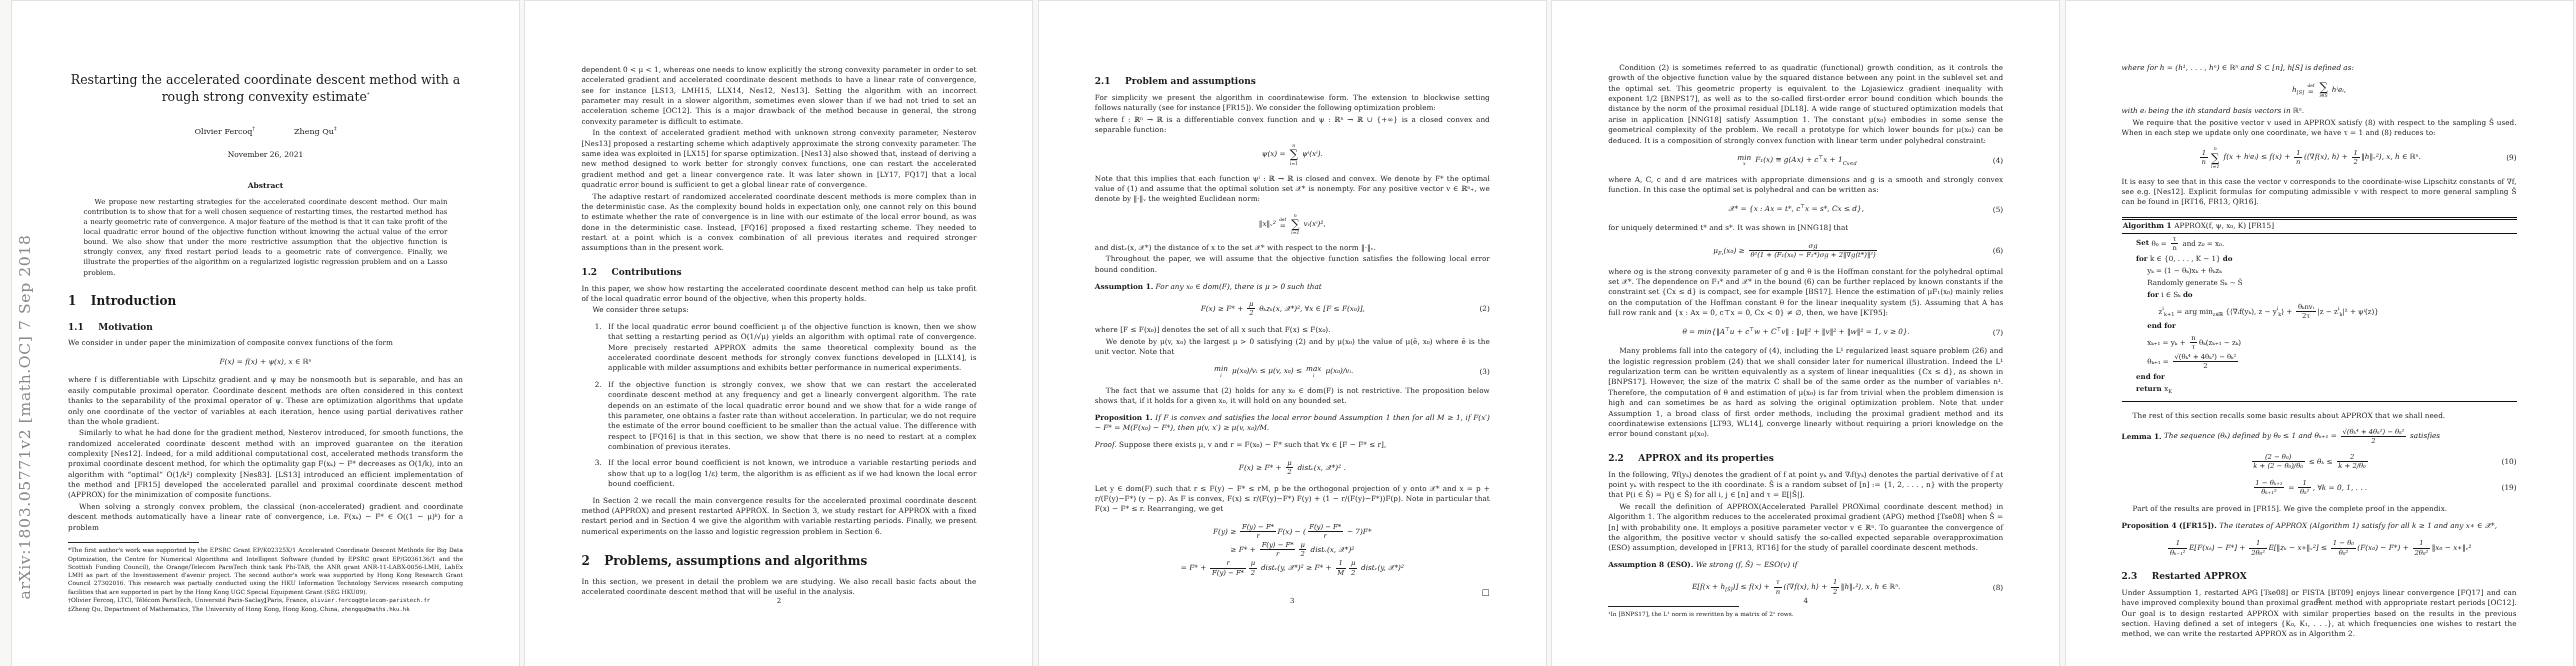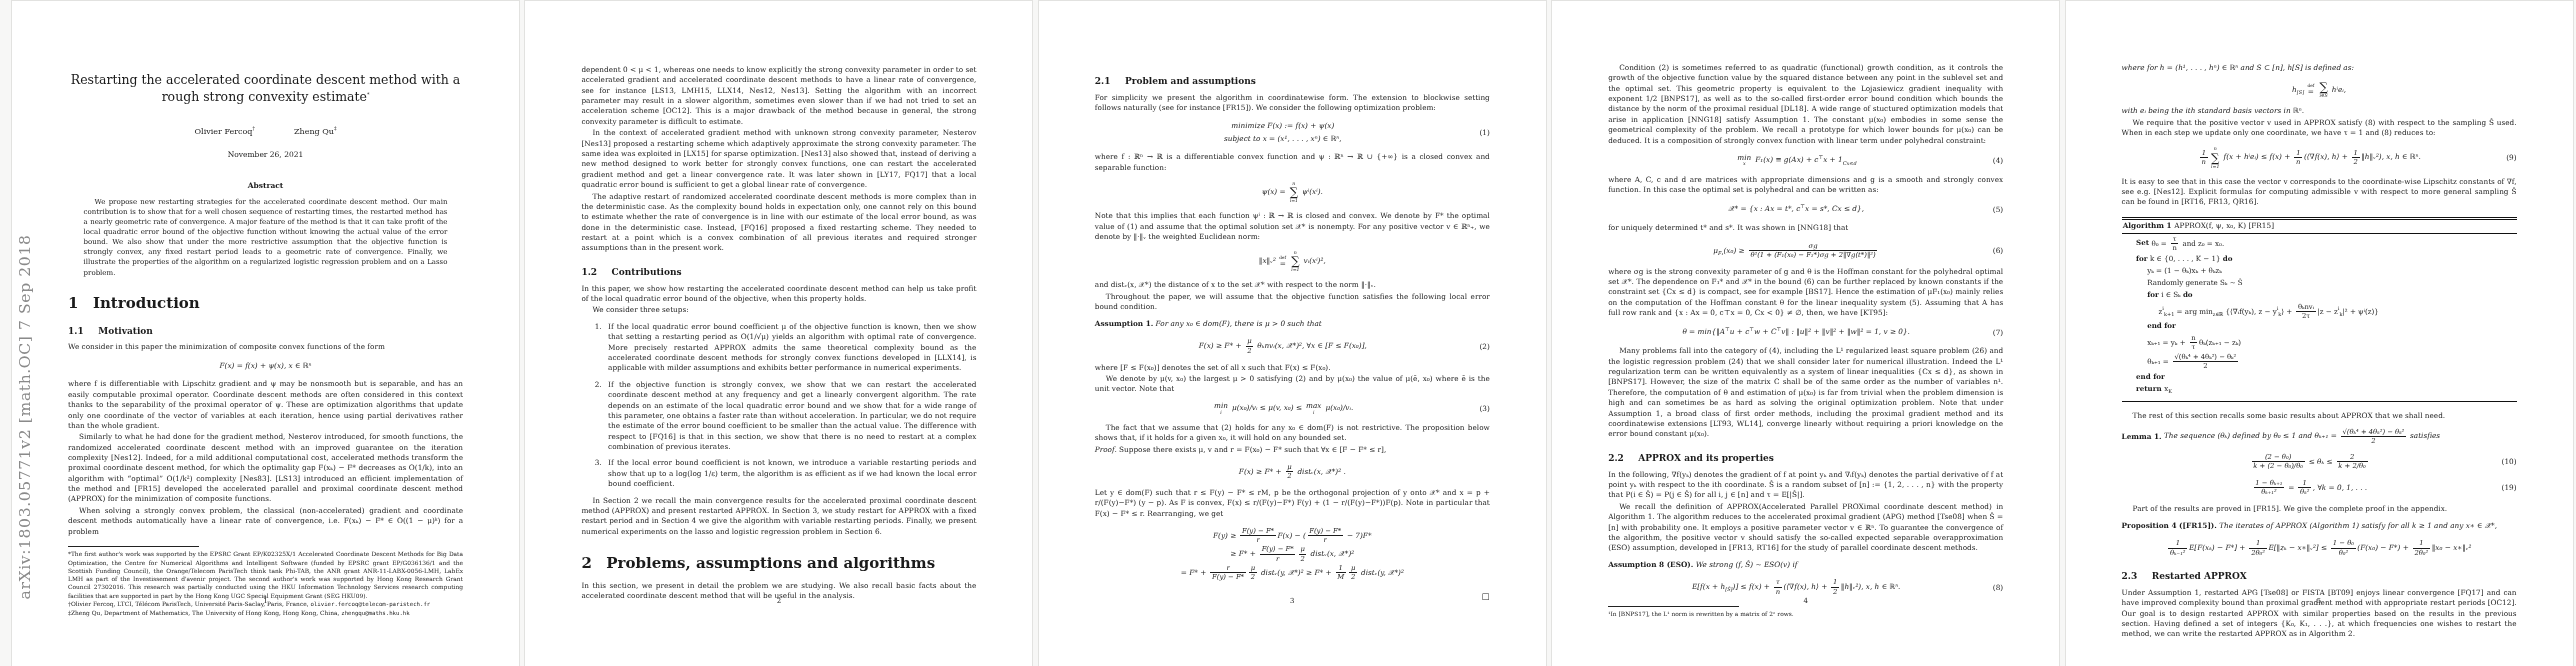--- a/index.html
+++ b/index.html
@@ -7,21 +7,21 @@
   .spread{display:flex;gap:4.4px;padding-left:11px;}
   .page{position:relative;width:509px;height:667px;box-sizing:border-box;background:#ffffff;border:0.6px solid #e2e2e0;padding:0 56px;overflow:hidden;}
   .par{font-size:7.3px;line-height:1.42;text-align:justify;margin:0 0 1.1px 0;}
   .ind{text-indent:11px;}
   
   .title{margin-top:71px;text-align:center;font-size:12.5px;line-height:1.35;}
   .authors{display:flex;justify-content:center;gap:39px;margin-top:19px;font-size:8px;}
   .date{text-align:center;margin-top:14.5px;font-size:7.5px;}
   .abs-head{text-align:center;font-weight:bold;font-size:7.5px;margin-top:22px;}
   .abstract{margin:6.7px 15.6px 0 15.6px;font-size:7px;line-height:1.45;text-align:justify;}
-  .h1{font-size:15px;font-weight:bold;margin:16.7px 0 9px 0;}
+  .h1{font-size:12px;font-weight:bold;margin:16.7px 0 9px 0;}
   .h1 .num,.h2 .num{margin-right:14.5px;}
   .h2{font-size:9px;font-weight:bold;margin:13.3px 0 6.7px 0;}
   .fn-rule{width:131px;border-top:0.7px solid #222;margin:9px 0 3.3px 0;}
   .footnote{font-size:5.9px;line-height:1.4;text-align:justify;}
   .mono{font-family:"DejaVu Sans Mono",monospace;font-size:5.7px;}
   .pageno{position:absolute;left:0;top:596px;width:100%;text-align:center;font-size:7px;}
   .arxiv-stamp{position:absolute;left:4.4px;top:644px;width:456px;transform:rotate(-90deg);transform-origin:0 0;text-align:center;color:#8a8a8a;font-size:15.6px;letter-spacing:0.6px;}
   
   .eq{display:flex;align-items:center;margin:6.7px 0;min-height:13.3px;}
   .eq-body{flex:1;text-align:center;font-style:italic;font-size:7.3px;line-height:1.5;}
@@ -65,21 +65,21 @@
     <div class="title"><span>Restarting the accelerated coordinate descent method with a rough strong convexity estimate</span><sup>*</sup></div>
     <div class="authors">
       <span><span>Olivier Fercoq</span><sup>†</sup></span>
       <span><span>Zheng Qu</span><sup>‡</sup></span>
     </div>
     <div class="date">November 26, 2021</div>
     <div class="abs-head">Abstract</div>
     <div class="abstract ind">We propose new restarting strategies for the accelerated coordinate descent method. Our main contribution is to show that for a well chosen sequence of restarting times, the restarted method has a nearly geometric rate of convergence. A major feature of the method is that it can take profit of the local quadratic error bound of the objective function without knowing the actual value of the error bound. We also show that under the more restrictive assumption that the objective function is strongly convex, any fixed restart period leads to a geometric rate of convergence. Finally, we illustrate the properties of the algorithm on a regularized logistic regression problem and on a Lasso problem.</div>
     <div class="h1"><span class="num">1</span><span>Introduction</span></div>
     <div class="h2"><span class="num">1.1</span><span>Motivation</span></div>
-    <div class="par">We consider in this paper the minimization of composite convex functions of the form</div>
+    <div class="par">We consider in under paper the minimization of composite convex functions of the form</div>
     <div class="eq">
         <span class="eq-body">
           <span class="eq-line"><span>F(x) = f(x) + ψ(x),   x ∈ ℝⁿ</span></span>
         </span>
       </div>
     <div class="par">where f is differentiable with Lipschitz gradient and ψ may be nonsmooth but is separable, and has an easily computable proximal operator. Coordinate descent methods are often considered in this context thanks to the separability of the proximal operator of ψ. These are optimization algorithms that update only one coordinate of the vector of variables at each iteration, hence using partial derivatives rather than the whole gradient.</div>
     <div class="par ind">Similarly to what he had done for the gradient method, Nesterov introduced, for smooth functions, the randomized accelerated coordinate descent method with an improved guarantee on the iteration complexity [Nes12]. Indeed, for a mild additional computational cost, accelerated methods transform the proximal coordinate descent method, for which the optimality gap F(xₖ) − F* decreases as O(1/k), into an algorithm with “optimal” O(1/k²) complexity [Nes83]. [LS13] introduced an efficient implementation of the method and [FR15] developed the accelerated parallel and proximal coordinate descent method (APPROX) for the minimization of composite functions.</div>
     <div class="par ind">When solving a strongly convex problem, the classical (non-accelerated) gradient and coordinate descent methods automatically have a linear rate of convergence, i.e. F(xₖ) − F* ∈ O((1 − μ)ᵏ) for a problem</div>
     <div class="fn-rule"></div>
     <div class="footnote">*The first author's work was supported by the EPSRC Grant EP/K02325X/1 Accelerated Coordinate Descent Methods for Big Data Optimization, the Centre for Numerical Algorithms and Intelligent Software (funded by EPSRC grant EP/G036136/1 and the Scottish Funding Council), the Orange/Telecom ParisTech think tank Phi-TAB, the ANR grant ANR-11-LABX-0056-LMH, LabEx LMH as part of the Investissement d'avenir project. The second author's work was supported by Hong Kong Research Grant Council 27302016. This research was partially conducted using the HKU Information Technology Services research computing facilities that are supported in part by the Hong Kong UGC Special Equipment Grant (SEG HKU09).</div>
@@ -111,27 +111,20 @@
     <div class="par ind">In Section 2 we recall the main convergence results for the accelerated proximal coordinate descent method (APPROX) and present restarted APPROX. In Section 3, we study restart for APPROX with a fixed restart period and in Section 4 we give the algorithm with variable restarting periods. Finally, we present numerical experiments on the lasso and logistic regression problem in Section 6.</div>
     <div class="h1"><span class="num">2</span><span>Problems, assumptions and algorithms</span></div>
     <div class="par">In this section, we present in detail the problem we are studying. We also recall basic facts about the accelerated coordinate descent method that will be useful in the analysis.</div>
     <div class="pageno">2</div>
   </div>
 
   <div class="page">
     <div style="height:62px"></div>
     <div class="h2"><span class="num">2.1</span><span>Problem and assumptions</span></div>
     <div class="par">For simplicity we present the algorithm in coordinatewise form. The extension to blockwise setting follows naturally (see for instance [FR15]). We consider the following optimization problem:</div>
-    <div class="eq">
-        <span class="eq-body">
-          <span class="eq-line"><span>minimize     F(x) := f(x) + ψ(x)</span></span>
-          <span class="eq-line"><span>subject to     x = (x¹, . . . , xⁿ) ∈ ℝⁿ,</span></span>
-        </span>
-        <span class="eq-num">(1)</span>
-      </div>
     <div class="par">where f : ℝⁿ → ℝ is a differentiable convex function and ψ : ℝⁿ → ℝ ∪ {+∞} is a closed convex and separable function:</div>
     <div class="eq">
         <span class="eq-body">
           <span class="eq-line"><span>ψ(x) = </span><span class="bigop">
               <span class="bo-top">n</span>
               <span class="bo-op sym">∑</span>
               <span class="bo-bot">i=1</span>
             </span><span> ψⁱ(xⁱ).</span></span>
         </span>
       </div>
@@ -146,41 +139,42 @@
               <span class="bo-op sym">∑</span>
               <span class="bo-bot">i=1</span>
             </span><span> vᵢ(xⁱ)²,</span></span>
         </span>
       </div>
     <div class="par">and distᵥ(x, 𝒳*) the distance of x to the set 𝒳* with respect to the norm ‖·‖ᵥ.</div>
     <div class="par ind">Throughout the paper, we will assume that the objective function satisfies the following local error bound condition.</div>
     <div class="thm"><span class="thm-head">Assumption 1.</span> <span class="thm-body">For any x₀ ∈ dom(F), there is μ &gt; 0 such that</span></div>
     <div class="eq">
         <span class="eq-body">
-          <span class="eq-line"><span>F(x) ≥ F* + </span><span class="frac"><span class="fnum">μ</span><span class="fden">2</span></span><span> θₖnvᵢ(x, 𝒳*)²,  ∀x ∈ [F ≤ F(x₀)],</span></span>
+          <span class="eq-line"><span>F(x) ≥ F* + </span><span class="frac"><span class="fnum">μ</span><span class="fden">2</span></span><span> θₖzₖ(x, 𝒳*)²,  ∀x ∈ [F ≤ F(x₀)],</span></span>
         </span>
         <span class="eq-num">(2)</span>
       </div>
     <div class="par">where [F ≤ F(x₀)] denotes the set of all x such that F(x) ≤ F(x₀).</div>
     <div class="par ind">We denote by μ(v, x₀) the largest μ &gt; 0 satisfying (2) and by μ(x₀) the value of μ(ē, x₀) where ē is the unit vector. Note that</div>
     <div class="eq">
         <span class="eq-body">
           <span class="eq-line"><span class="bigop">
               <span class="bo-top"></span>
               <span class="bo-op">min</span>
               <span class="bo-bot">i</span>
             </span><span> μ(x₀)/vᵢ ≤ μ(v, x₀) ≤ </span><span class="bigop">
               <span class="bo-top"></span>
               <span class="bo-op">max</span>
               <span class="bo-bot">i</span>
             </span><span> μ(x₀)/vᵢ.</span></span>
         </span>
         <span class="eq-num">(3)</span>
       </div>
     <div class="par ind">The fact that we assume that (2) holds for any x₀ ∈ dom(F) is not restrictive. The proposition below shows that, if it holds for a given x₀, it will hold on any bounded set.</div>
+    <div class="thm"><span class="thm-head">Proposition 1.</span> <span class="thm-body">If F is convex and satisfies the local error bound Assumption 1 then for all M ≥ 1, if F(x′) − F* = M(F(x₀) − F*), then μ(v, x′) ≥ μ(v, x₀)/M.</span></div>
     <div class="par"><span class="proof-head">Proof.</span> <span>Suppose there exists μ, v and r = F(x₀) − F* such that ∀x ∈ [F − F* ≤ r],</span></div>
     <div class="eq">
         <span class="eq-body">
           <span class="eq-line"><span>F(x) ≥ F* + </span><span class="frac"><span class="fnum">μ</span><span class="fden">2</span></span><span> distᵥ(x, 𝒳*)² .</span></span>
         </span>
       </div>
     <div class="par">Let y ∈ dom(F) such that r ≤ F(y) − F* ≤ rM, p be the orthogonal projection of y onto 𝒳* and x = p + r/(F(y)−F*) (y − p). As F is convex, F(x) ≤ r/(F(y)−F*) F(y) + (1 − r/(F(y)−F*))F(p). Note in particular that F(x) − F* ≤ r. Rearranging, we get</div>
     <div class="eq">
         <span class="eq-body">
           <span class="eq-line"><span>F(y) ≥ </span><span class="frac"><span class="fnum">F(y) − F*</span><span class="fden">r</span></span><span>F(x) − (</span><span class="frac"><span class="fnum">F(y) − F*</span><span class="fden">r</span></span><span> − 7)F*</span></span>

